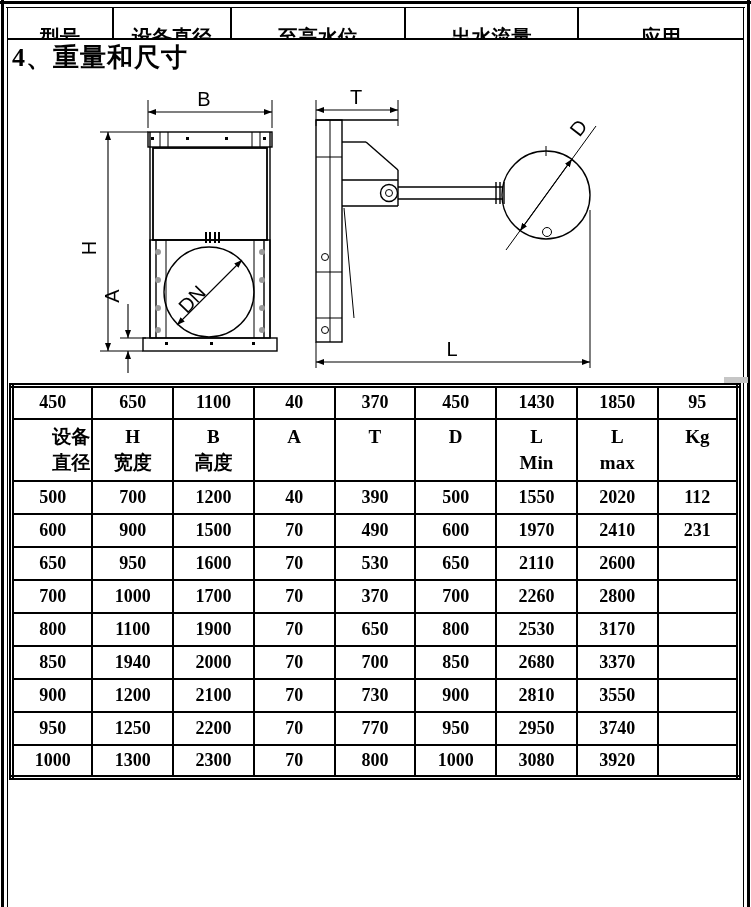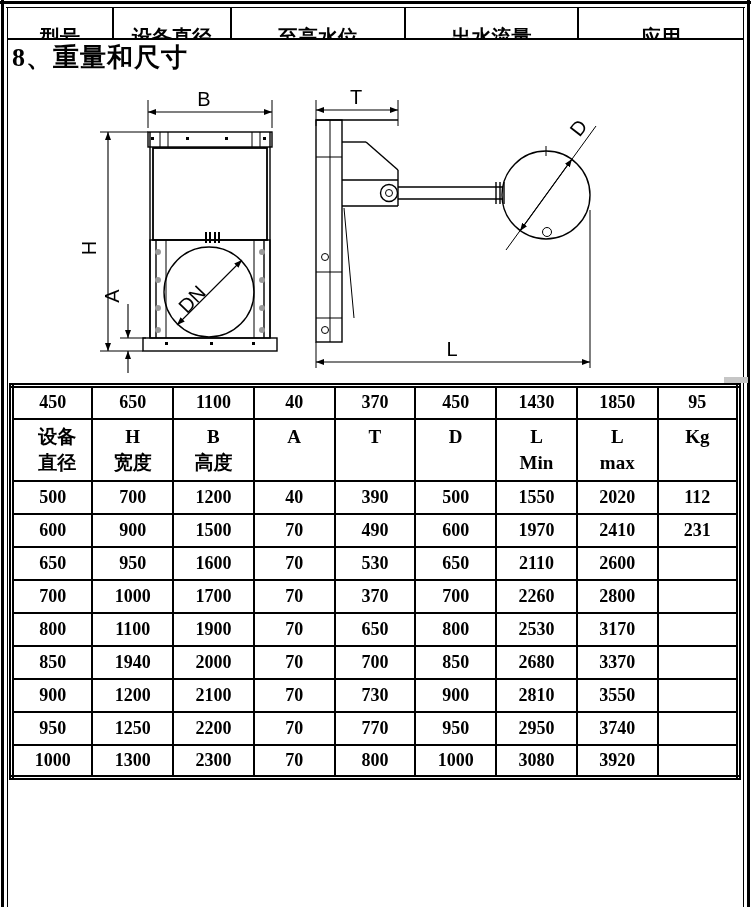--- a/index.html
+++ b/index.html
@@ -55,21 +55,21 @@
     border:5px double #000;
   }
   #dim-table td{
     border:2px solid #000;text-align:center;font-weight:bold;
     font-size:18px;white-space:pre-line;overflow:hidden;
     font-family:"Liberation Serif",serif;
   }
   #dim-table tr.r-data{height:33px;}
   #dim-table tr.r-header{height:62px;}
   #dim-table tr.r-header td{vertical-align:top;padding-top:4px;line-height:26px;font-size:19px;}
-  #dim-table td.left-pad{text-align:center;padding-left:10px;}
+  #dim-table td.left-pad{text-align:right;padding-left:10px;}
 </style>
 </head>
 <body>
 
 <div class="pb" id="pb-top-outer"></div>
 <div class="pb" id="pb-top-inner"></div>
 <div class="pb" id="pb-left-outer"></div>
 <div class="pb" id="pb-left-inner"></div>
 <div class="pb" id="pb-right-outer"></div>
 <div class="pb" id="pb-right-inner"></div>
@@ -85,21 +85,21 @@
       <span>至高水位</span>
     </div>
   <div class="tcell tc4">
       <span>出水流量</span>
     </div>
   <div class="tcell tc5">
       <span>应用</span>
     </div>
 </div>
 
-<div id="heading">8、重量和尺寸</div>
+<div id="heading">4、重量和尺寸</div>
 
 <svg id="drawings" viewBox="0 0 751 302" xmlns="http://www.w3.org/2000/svg">
   <defs>
     <marker id="arr" markerWidth="10" markerHeight="8" refX="8" refY="3" orient="auto-start-reverse" markerUnits="userSpaceOnUse">
       <path d="M0,0 L8,3 L0,6 Z" fill="#000"></path>
     </marker>
   </defs>
 
   <g>
 

